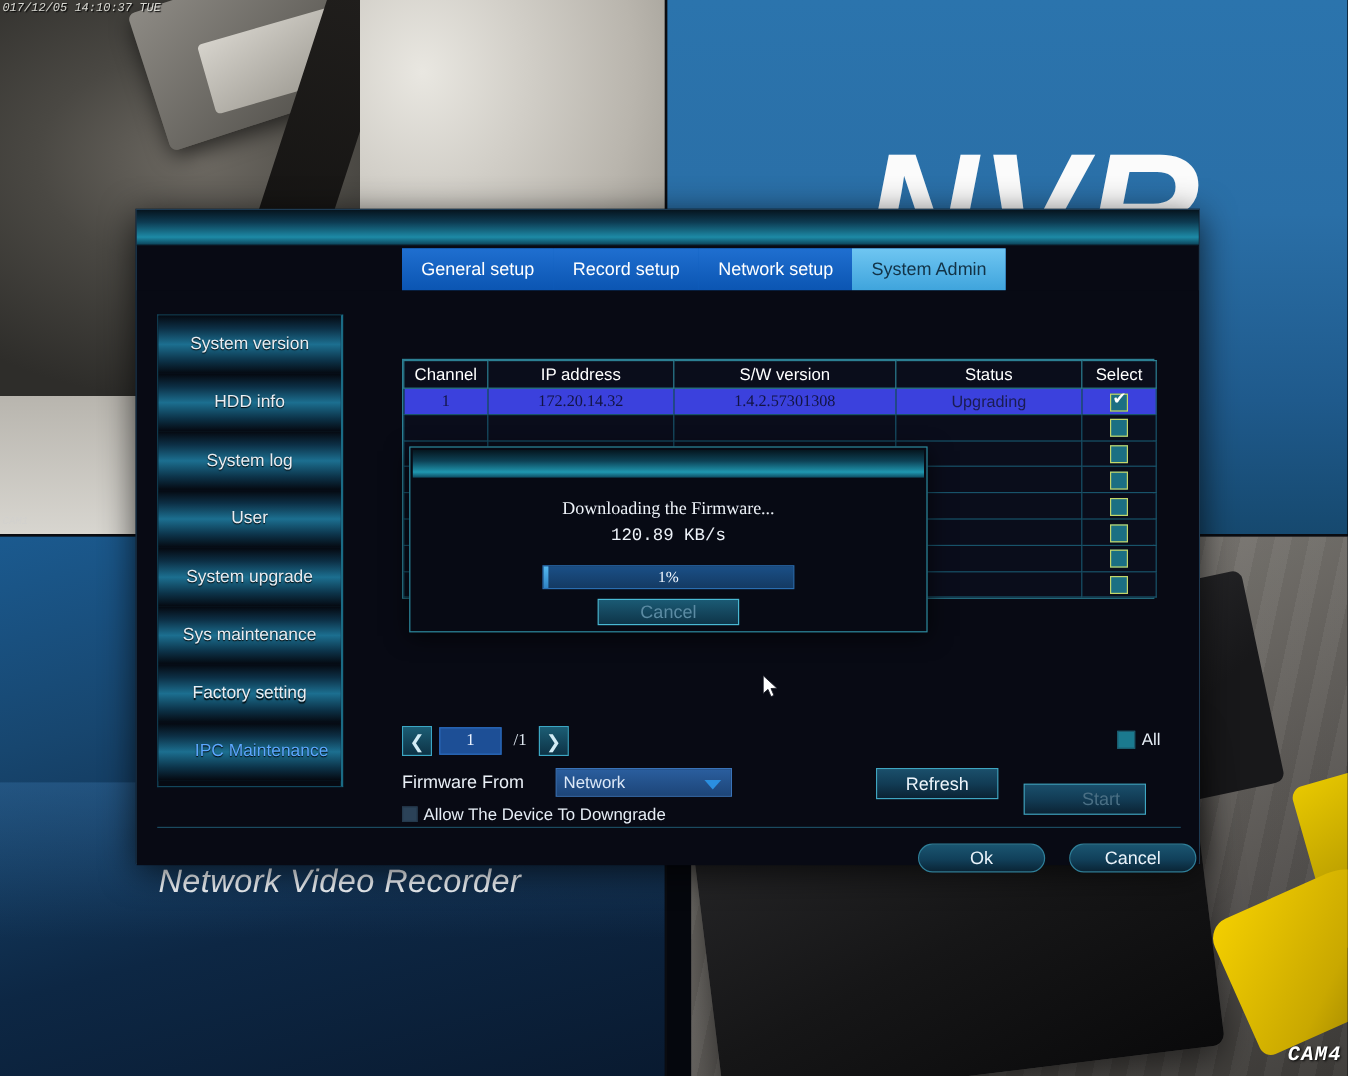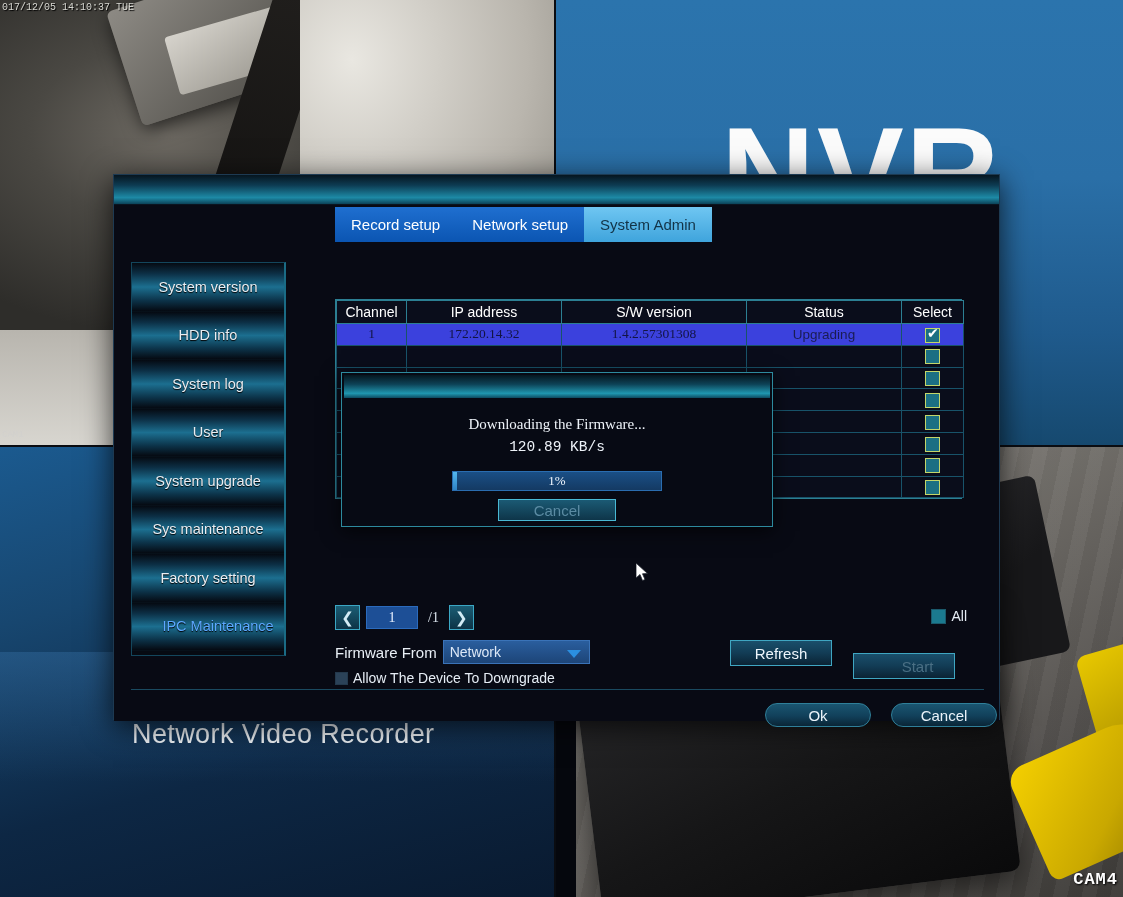--- a/index.html
+++ b/index.html
@@ -7,21 +7,21 @@
     width: 1123px; height: 897px;
     overflow: hidden;
     background: #000;
     font-family: "Liberation Sans", sans-serif;
   }
   #root { position: relative; width: 1123px; height: 897px; overflow: hidden; }
 
   
   .wall { position: absolute; inset: 0; background: #05070d; }
 
-  .cam { position: absolute; overflow: hidden; }
+  .cam { position: absolute; overflow: hidden; font-style: italic; }
 
   
   .cam1 { left: 0; top: 0; width: 554px; height: 445px;
     background:
       radial-gradient(ellipse 300px 200px at 30% 30%, #6e6a63 0%, #4a4843 45%, #2e2d2a 100%),
       linear-gradient(160deg, #57534c 0%, #3c3a35 60%, #23221f 100%);
   }
   .cam1 .obj-a { position:absolute; left:120px; top:-20px; width:190px; height:120px;
     background: linear-gradient(150deg,#8d8a84,#4c4a45); transform: rotate(-18deg); border-radius:6px;
     box-shadow: 0 6px 18px rgba(0,0,0,.6);}
@@ -191,21 +191,21 @@
     color: #eaf2ff; font-size: 14px; text-align:center; line-height: 21px;
     font-family:"Liberation Serif", serif;
   }
   .pg-total { color: #dde6ef; font-size: 14px; font-family:"Liberation Serif", serif; margin: 0 4px; }
 
   .allbox { position:absolute; right: 32px; top: 366px; display:flex; align-items:center; gap:5px; }
   .allbox .lbl { color:#e6edf5; font-size: 14px; }
   .cbox-plain { width: 15px; height:15px; background:#1b7a8f; border:1px solid #1b5a6c; cursor:pointer; }
 
   
-  .fwrow { position:absolute; left: 221px; top: 398px; display:flex; align-items:center; gap:6px; }
+  .fwrow { position:absolute; left: 221px; top: 398px; display:flex; align-items:center; gap:26px; }
   .fw-label { color: #e9eff6; font-size: 15px; }
   .select {
     width: 147px; height: 24px; background: linear-gradient(180deg,#2a5e9e,#1d4578);
     border: 1px solid #3a73b8; display:flex; align-items:center;
     padding: 0 6px; color: #dce8f7; font-size: 14px; cursor: pointer; position: relative;
   }
   .select .caret {
     position:absolute; right: 8px; top: 9px;
     width: 0; height: 0; border-left: 7px solid transparent; border-right: 7px solid transparent;
     border-top: 8px solid #2b8fe0;
@@ -306,20 +306,21 @@
 
     <div class="cam-divider-v"></div>
     <div class="cam-divider-h"></div>
   </div>
 
   <div class="window">
 
     <div class="titlebar"></div>
 
     <div class="tabbar">
+      <div class="tab">General setup</div>
       <div class="tab">Record setup</div>
       <div class="tab">Network setup</div>
       <div class="tab active">System Admin</div>
     </div>
 
     <div class="body-area">
 
       <div class="sidebar">
         <div class="side-item">System version</div>
         <div class="side-item">HDD info</div>

